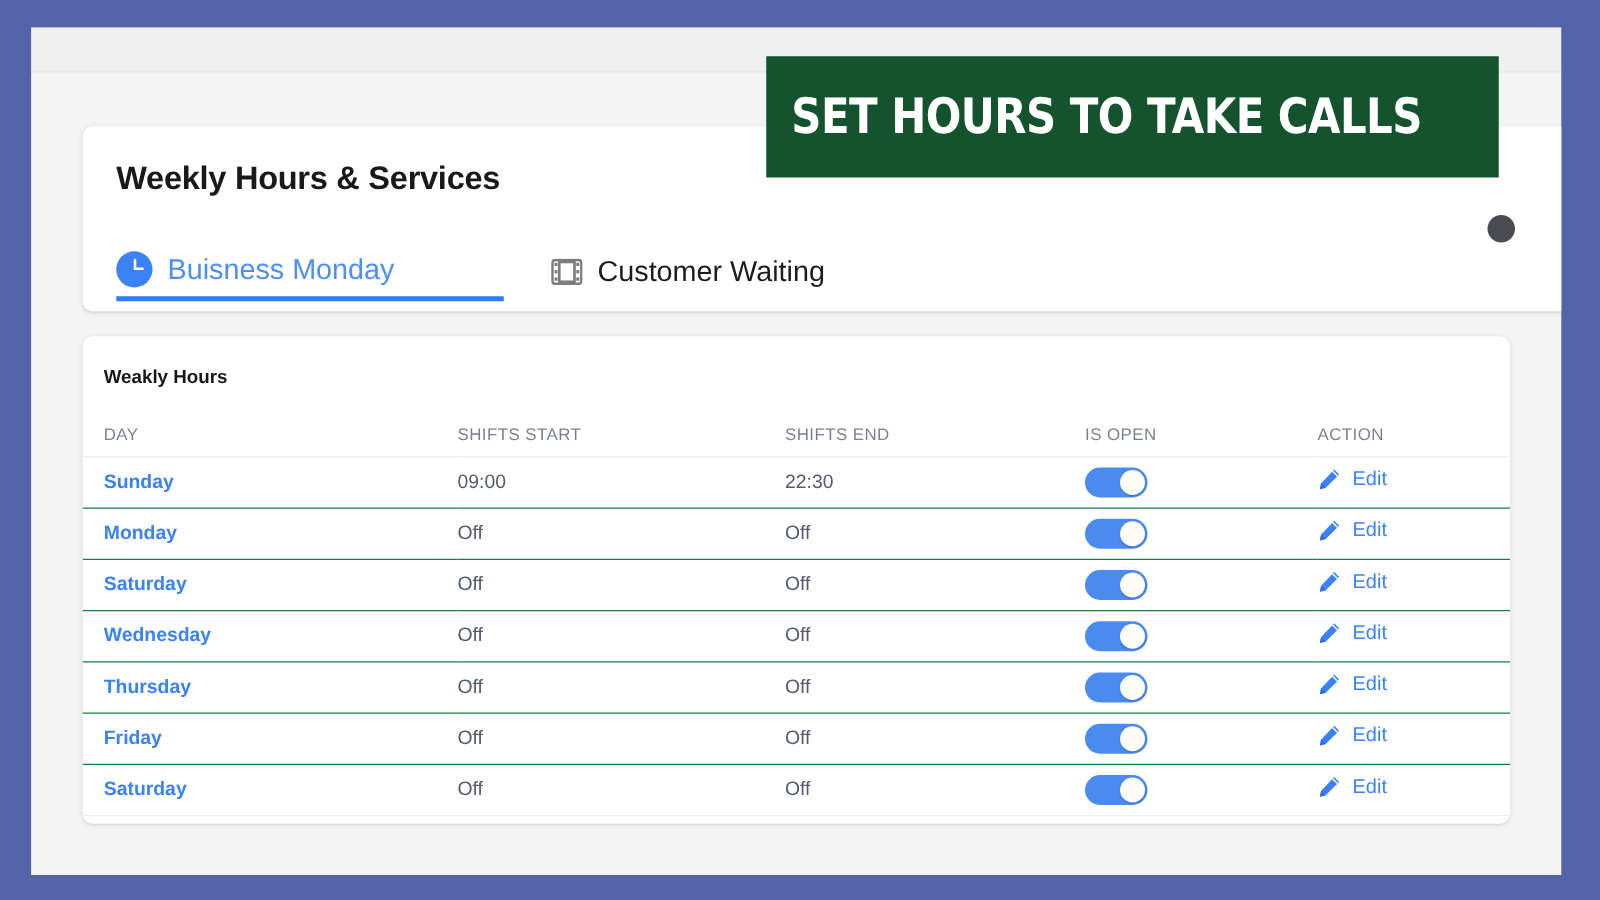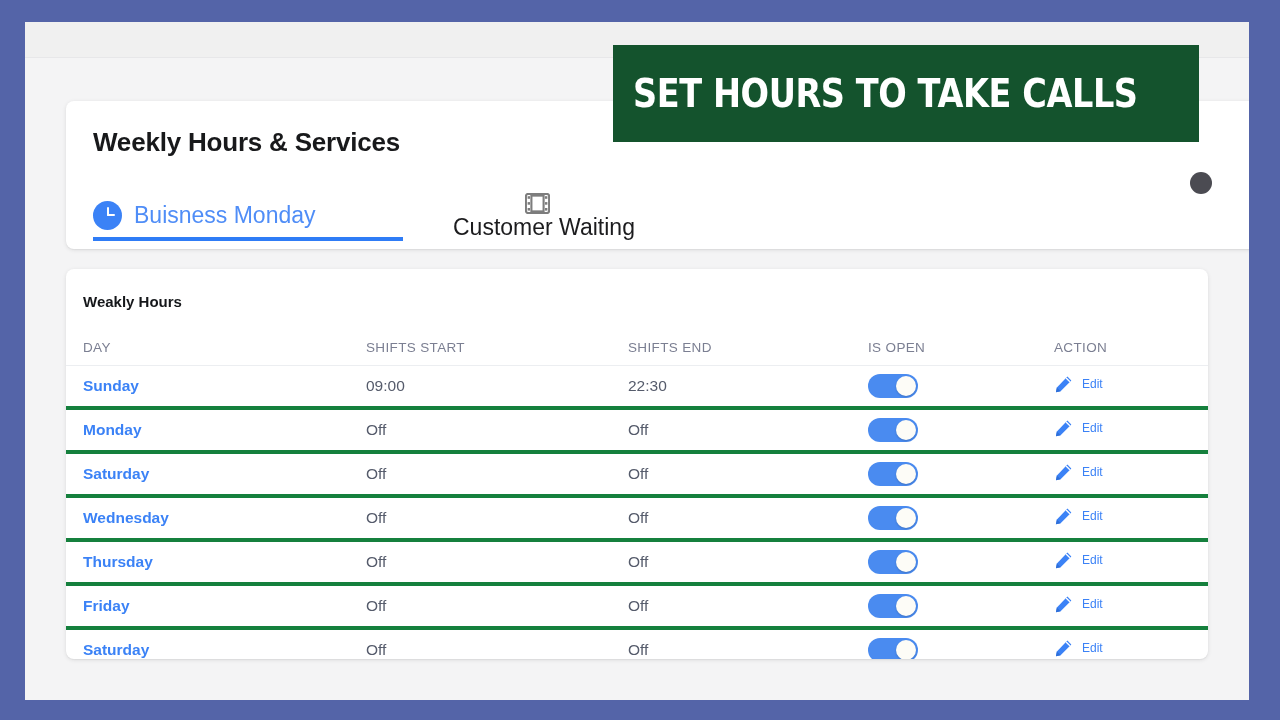--- a/index.html
+++ b/index.html
@@ -100,21 +100,20 @@
     width: 310px;
     padding-left: 0;
     border-bottom: 4px solid #2f7cf6;
   }
   #tab-business .tab-label {
     color: #4f8df7;
     margin-left: 12px;
   }
   #tab-customer {
     margin-left: 38px;
-    flex-direction: column;
   }
   #tab-customer .tab-label {
     color: #1c1c1e;
     margin-left: 12px;
   }
 
   .clock-icon {
     width: 29px;
     height: 29px;
     border-radius: 50%;
@@ -185,21 +184,21 @@
     padding: 10px 0 10px 0;
     border-bottom: 1px solid #eceef1;
     height: 28px;
     box-sizing: border-box;
   }
   #hours-table td {
     font-size: 15.5px;
     color: #555b6b;
     padding: 0;
     height: 40px;
-    border-bottom: 4px solid #15803d;
+    border-bottom: 1px solid #15803d;
     vertical-align: middle;
   }
   #hours-table tbody tr:last-child td {
     border-bottom: 1px solid #eceef1;
   }
   .col-day      { width: 300px; padding-left: 17px !important; }
   .col-start    { width: 262px; }
   .col-end      { width: 240px; }
   .col-isopen   { width: 186px; margin-left: 16px; }
   .col-action   { width: auto; }
@@ -238,21 +237,21 @@
     align-items: center;
     cursor: pointer;
   }
   .pencil-icon {
     width: 19px;
     height: 19px;
     flex: 0 0 auto;
   }
   .edit-label {
     color: #3b82f6;
-    font-size: 12px;
+    font-size: 16px;
     margin-left: 9px;
   }
 
   
   #hidden-circle {
     position: absolute;
     left: 1165px;
     top: 113px;
     width: 22px;
     height: 22px;

